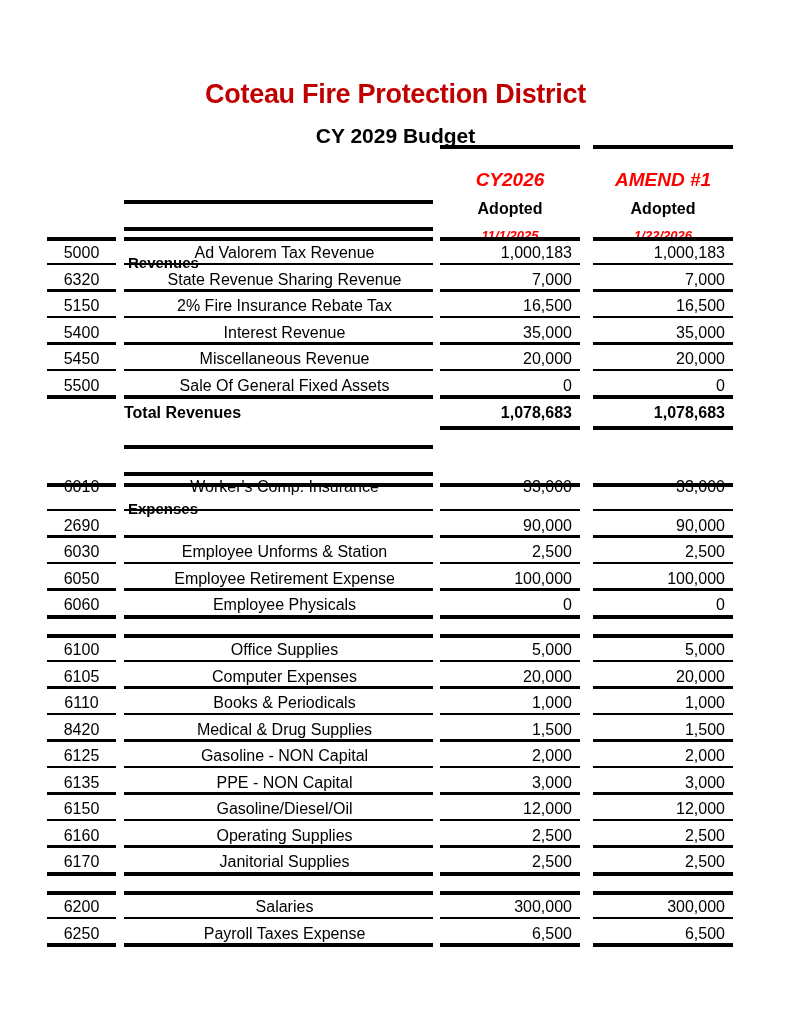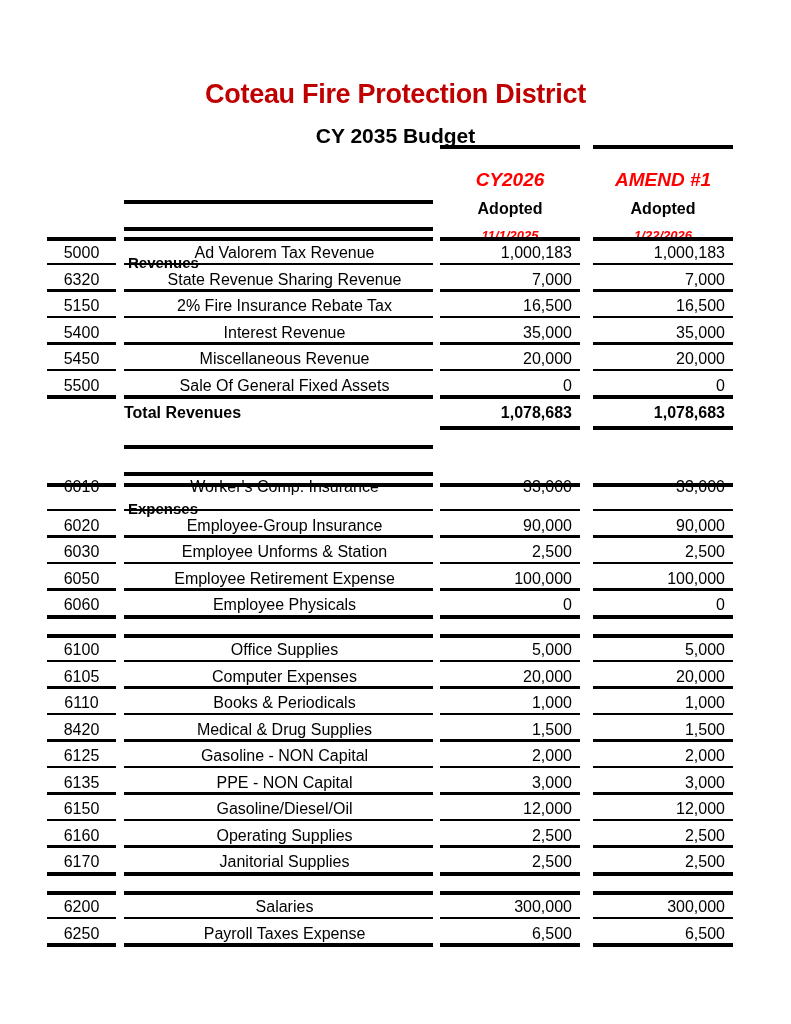--- a/index.html
+++ b/index.html
@@ -20,21 +20,21 @@
   .desc { left:136px; width:297px; text-align:center; }
   .v1 { left:440px; width:132px; text-align:right; }
   .v2 { left:593px; width:132px; text-align:right; }
   .total-label { left:124px; width:290px; font-weight:bold; }
   .bold { font-weight:bold; }
 </style>
 </head>
 <body>
 
 <div class="abs title">Coteau Fire Protection District</div>
-<div class="abs subtitle">CY 2035 Budget</div>
+<div class="abs subtitle">CY 2029 Budget</div>
 
 <div class="abs colhead" style="left:440px; top:121px;">CY2026</div>
 <div class="abs colhead" style="left:593px; top:121px;">AMEND #1</div>
 <div class="line thick" style="left:440px; top:145px; width:140px;"></div>
 <div class="line thick" style="left:593px; top:145px; width:140px;"></div>
 <div class="abs colsub" style="left:440px; top:152px;">Adopted</div>
 <div class="abs colsub" style="left:593px; top:152px;">Adopted</div>
 <div class="abs coldate" style="left:440px; top:180px;">11/1/2025</div>
 <div class="abs coldate" style="left:593px; top:180px;">1/22/2026</div>
 
@@ -129,22 +129,21 @@
       <div class="cell code">6010</div>
       <div class="cell desc">Worker's Comp. Insurance</div>
       <div class="cell v1">33,000</div>
       <div class="cell v2">33,000</div>
     </div>
     <div class="line thin" style="left: 47px; top: 508.5px; width: 69px;"></div>
     <div class="line thin" style="left: 124px; top: 508.5px; width: 309px;"></div>
     <div class="line thin" style="left: 440px; top: 508.5px; width: 140px;"></div>
     <div class="line thin" style="left: 593px; top: 508.5px; width: 140px;"></div>
     <div class="row" style="top: 512.5px;">
-      <div class="cell code">6020</div>
-      <div class="cell desc">Employee-Group Insurance</div>
+      <div class="cell code">2690</div>
       <div class="cell v1">90,000</div>
       <div class="cell v2">90,000</div>
     </div>
     <div class="line thin" style="left: 47px; top: 535px; width: 69px;"></div>
     <div class="line thin" style="left: 124px; top: 535px; width: 309px;"></div>
     <div class="line thin" style="left: 440px; top: 535px; width: 140px;"></div>
     <div class="line thin" style="left: 593px; top: 535px; width: 140px;"></div>
     <div class="row" style="top: 539px;">
       <div class="cell code">6030</div>
       <div class="cell desc">Employee Unforms &amp; Station</div>

